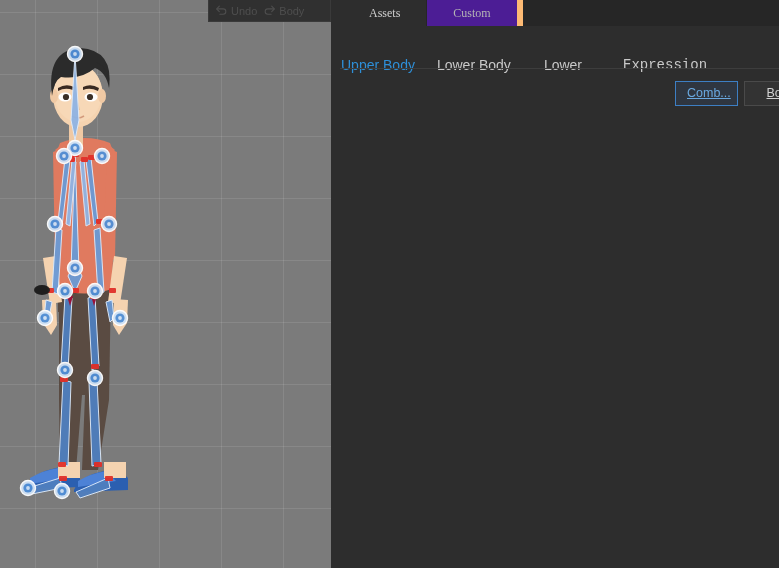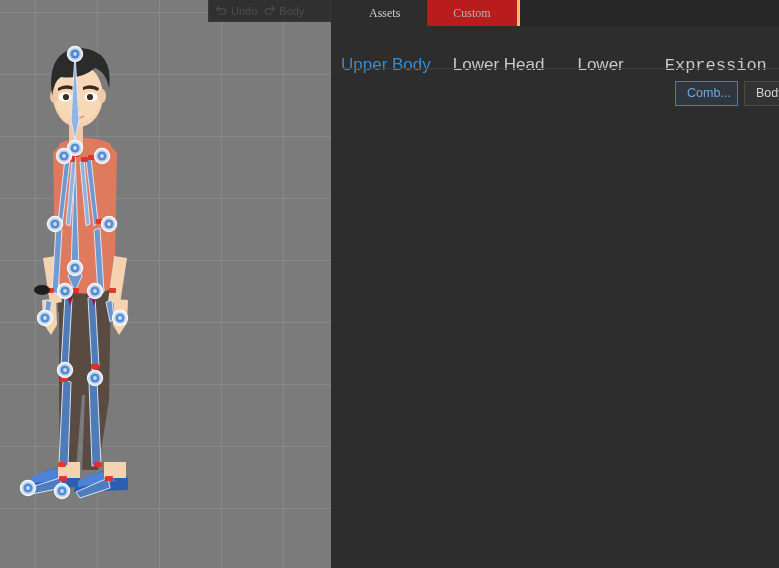--- a/index.html
+++ b/index.html
@@ -22,33 +22,33 @@
   .tbtn svg{display:block;}
 
   
   #panel{position:absolute;left:331px;top:0;width:448px;height:568px;background:#2d2d2d;}
 
   #tabs{position:absolute;left:12px;top:0;width:448px;height:26px;background:#262626;
         border-bottom:1px solid #1f1f1f;display:flex;align-items:center;font-family:Liberation Serif, serif;}
   .tab{height:26px;line-height:26px;padding:0 26px;font-size:12px;color:#b9b9b9;
        box-sizing:border-box;}
   .tab.active{background:#2d2d2d;color:#cfcfcf;}
-  .tab.inactive{background:#b91c1c;color:#b5b5b5;border-left:1px solid #262626;border-right:3px solid #fdba74;}
+  .tab.inactive{background:#4c1d95;color:#b5b5b5;border-left:1px solid #262626;border-right:6px solid #fdba74;}
 
   #subtabs{position:absolute;left:0;top:26px;width:448px;height:42px;background:#2d2d2d;
            display:flex;align-items:center;}
-  .subtab{font-size:17px;color:#c9c9c9;margin-top:36px;}
+  .subtab{font-size:14px;color:#c9c9c9;margin-top:36px;}
   .subtab.active{color:#2e8fd8;}
 
   #divider{position:absolute;left:9px;top:68px;width:439px;height:1px;background:#3d3d3d;}
 
   #chips{position:absolute;left:344px;top:81px;display:flex;gap:6px;}
   .chip{height:25px;line-height:23px;box-sizing:border-box;padding:0 11px;
         background:#333333;border:1px solid #4a4a4a;color:#d2d2d2;font-size:12.5px;
-        white-space:nowrap;text-align:left;}
+        white-space:nowrap;text-align:right;text-decoration:underline;}
   .chip.selected{background:#2f3640;border:1px solid #3d7fc4;color:#6aa9e0;}
 
   
   #figure{position:absolute;left:0;top:0;}
 </style>
 </head>
 <body>
 
 <div id="app">
 
@@ -215,21 +215,21 @@
 
   <div id="panel">
 
     <div id="tabs">
       <div class="tab active">Assets</div>
       <div class="tab inactive">Custom</div>
     </div>
 
     <div id="subtabs">
       <div class="subtab active" style="margin-left:10px;">Upper Body</div>
-      <div class="subtab" style="margin-left:22px;">Lower Head</div>
+      <div class="subtab" style="margin-left:22px;">Lower Body</div>
       <div class="subtab" style="margin-left:33px;">Lower</div>
       <div class="subtab" style="margin-left:41px;font-family:Liberation Mono, monospace;">Expression</div>
     </div>
 
     <div id="divider"></div>
 
     <div id="chips">
       <div class="chip selected" style="width:63px;">Comb...</div>
       <div class="chip" style="width:63px;">Body</div>
 

